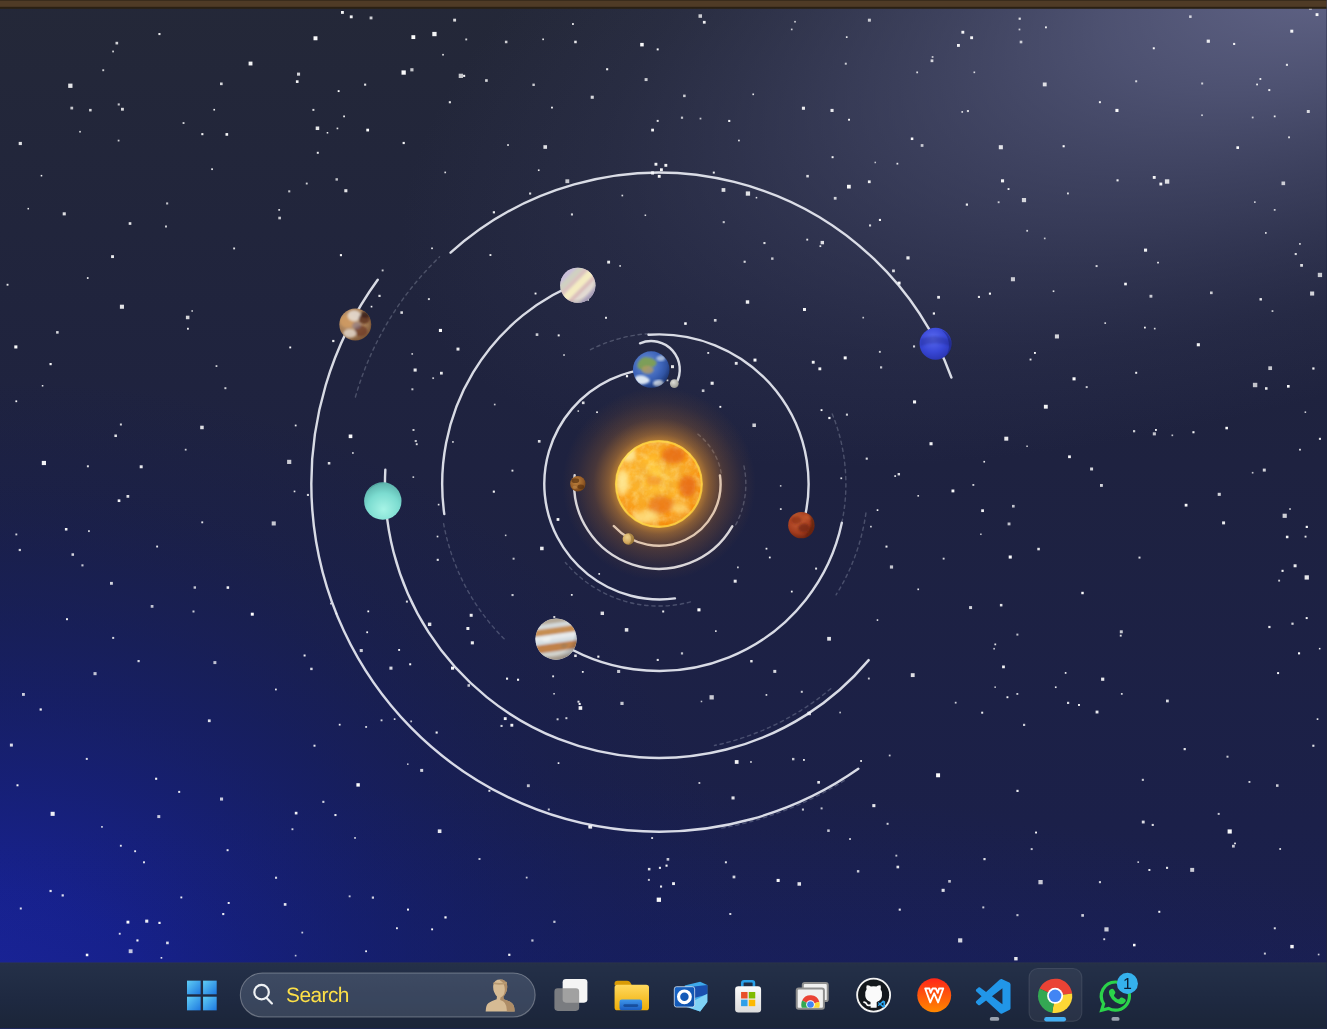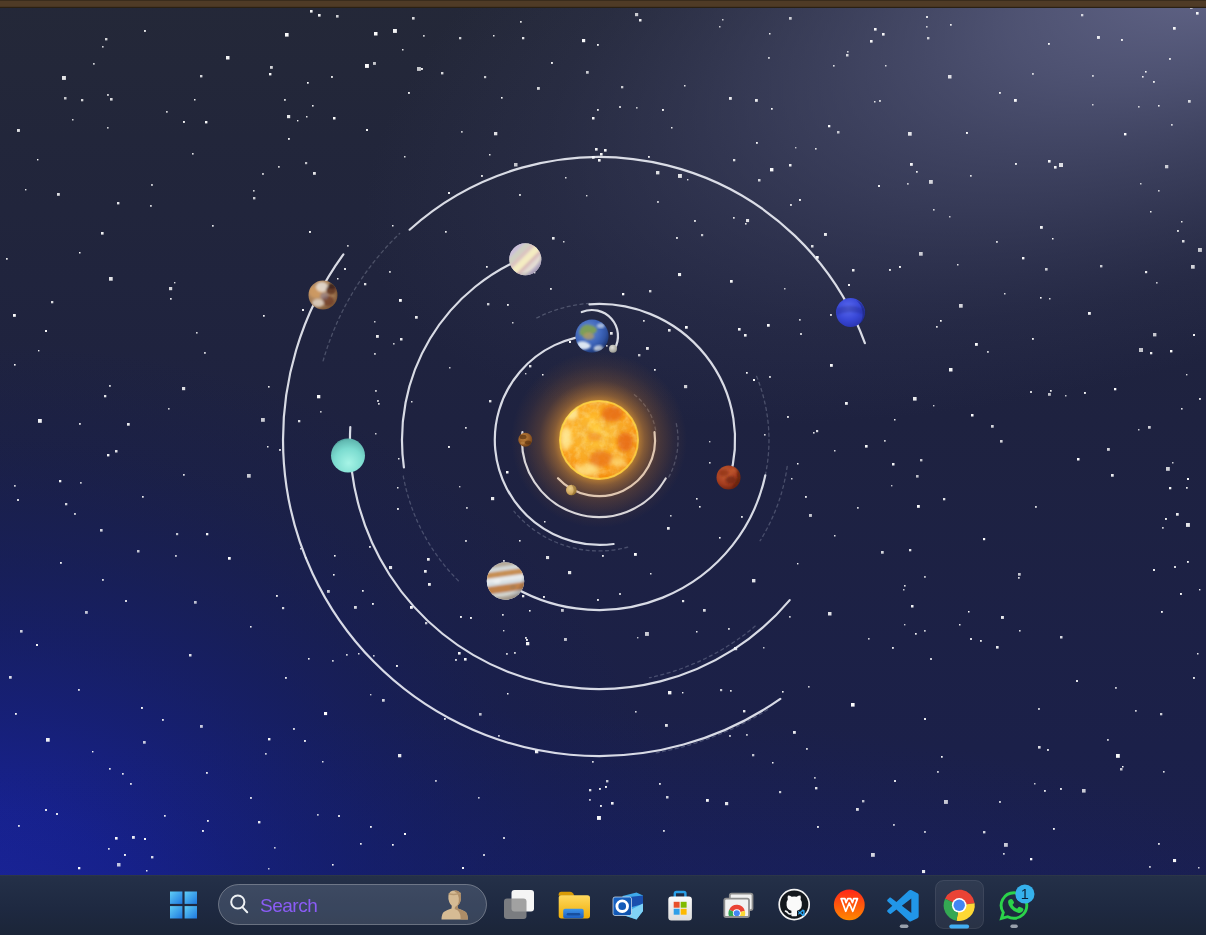--- a/index.html
+++ b/index.html
@@ -2,21 +2,21 @@
 <html><head><meta charset="utf-8">
 <style>
   html,body{margin:0;padding:0;width:1206px;height:935px;overflow:hidden;background:#1f2340;font-family:"Liberation Sans",sans-serif;}
   #wall{position:absolute;left:0;top:0;width:1206px;height:935px;}
   #topbar{position:absolute;left:0;top:0;width:1206px;height:8px;z-index:5;
     background:linear-gradient(#3a2c1c 0 12%, #4f3b26 12% 72%, #473522 72% 82%, #2a2013 82% 100%);}
   #taskbar{position:absolute;left:0;top:875px;width:1206px;height:60px;z-index:4;
     background:linear-gradient(#243048 0%, #1e2941 55%, #1b2538 100%);
     border-top:1px solid rgba(255,255,255,0.08);box-sizing:border-box;}
   .ticon{position:absolute;top:0;}
-  #searchtext{position:absolute;left:260px;top:895px;z-index:6;color:#8b5cf6;font-size:19px;letter-spacing:-0.5px;}
+  #searchtext{position:absolute;left:260px;top:895px;z-index:6;color:#fde047;font-size:19px;letter-spacing:-0.5px;}
 </style></head>
 <body>
 <svg id="wall" viewBox="0 0 1206 935" xmlns="http://www.w3.org/2000/svg">
 <defs>
   <linearGradient id="bgbase" x1="0" y1="0" x2="0" y2="1">
     <stop offset="0" stop-color="#242838"></stop>
     <stop offset="0.45" stop-color="#1e2240"></stop>
     <stop offset="0.8" stop-color="#1b2049"></stop>
     <stop offset="1" stop-color="#1a1f52"></stop>
   </linearGradient>

